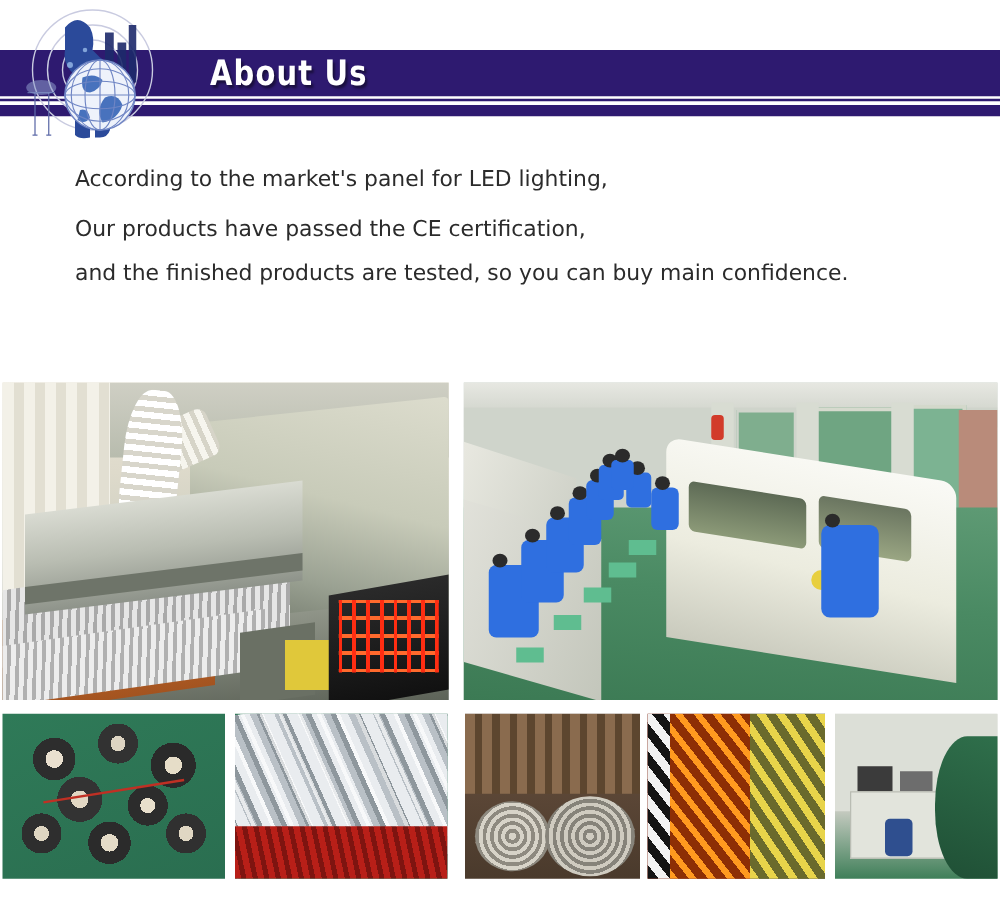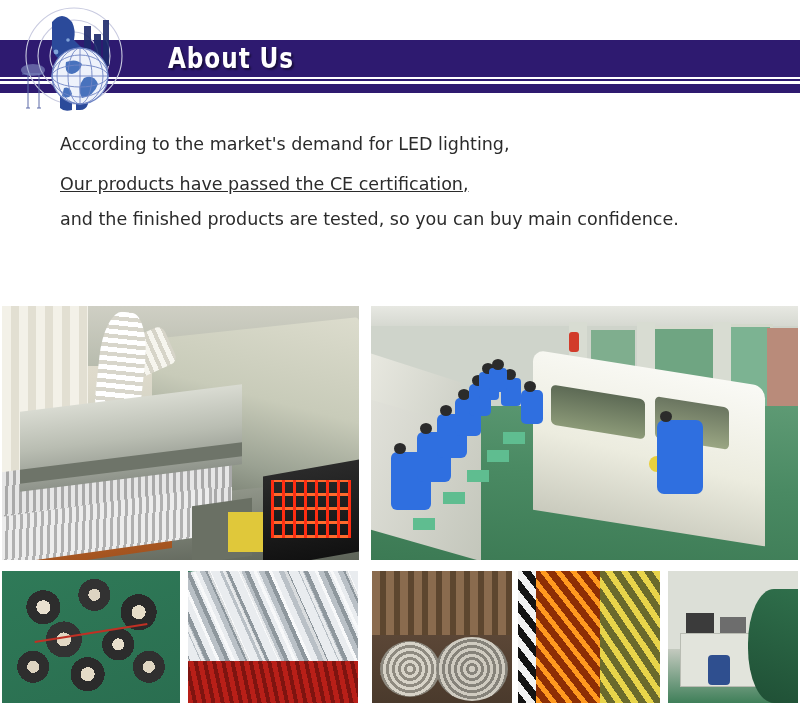--- a/index.html
+++ b/index.html
@@ -25,21 +25,21 @@
 
   
   .logo{position:absolute;left:8px;top:4px;width:140px;height:112px;}
   .logo svg{display:block;}
 
   
   .copy{position:absolute;left:60px;top:136px;width:730px;}
   .copy p{margin:0;color:#2b2b2b;font-size:17.5px;line-height:1;}
   .para1 .l1{margin-bottom:22px;}
   .para1 .l2{margin-bottom:28px;}
-  .para2 .l1{margin-bottom:18px;text-decoration:underline;}
+  .para2 .l1{margin-bottom:18px;}
 
   
   .gallery{position:absolute;left:0;top:306px;width:800px;height:400px;}
   .row-top{position:absolute;left:0;top:0;width:800px;height:254px;}
   .row-bot{position:absolute;left:0;top:265px;width:800px;height:132px;}
 
   .ph{position:absolute;overflow:hidden;background:#3c4a3c;}
 
   
   .p1{left:2px;top:0;width:357px;height:254px;
@@ -208,21 +208,21 @@
           <line x1="72" y1="44" x2="72" y2="100"></line>
         </g>
       </svg>
     </div>
 
     <div class="banner-title">About Us</div>
   </div>
 
   <div class="copy">
     <div class="para1">
-      <p class="l1">According to the market's demand for LED lighting,</p>
+      <p class="l1">According to the market's panel for LED lighting,</p>
     </div>
     <div class="para2">
       <p class="l1">Our products have passed the CE certification,</p>
       <p class="l2">and the finished products are tested, so you can buy main confidence.</p>
     </div>
   </div>
 
   <div class="gallery">
 
     <div class="row-top">

